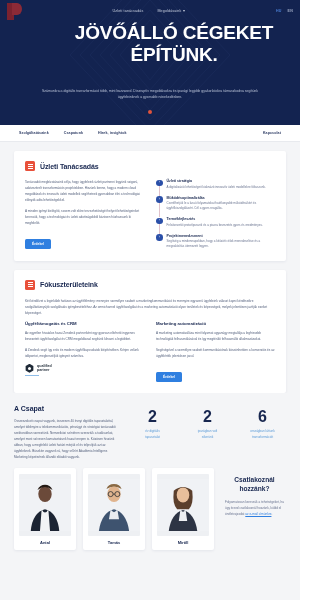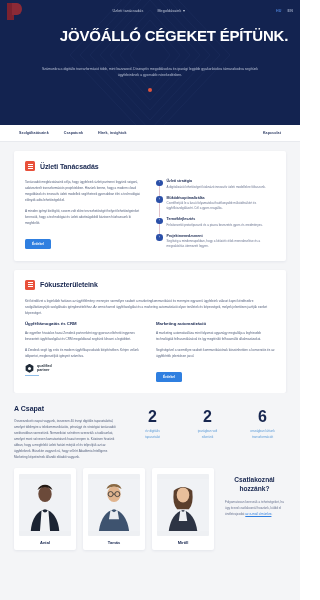--- a/index.html
+++ b/index.html
@@ -54,23 +54,22 @@
     display:inline-block;
   }
   .langs { display:flex; gap:6px; align-items:center; }
   .langs span { font-size:3.6px; font-weight:bold; letter-spacing:.2px; }
   .lang-active { color:#4a7fd4; }
   .lang-idle { color:#9aa6c0; }
 
   .hero-title {
     position: relative; z-index:3;
     text-align:center; color:#ffffff;
-    font-size: 15px; font-weight: bold;
+    font-size: 19px; font-weight: bold;
     letter-spacing: -0.2px;
-    margin-top: 5px;
     padding-left: 48px;
   }
   .hero-sub {
     position:relative; z-index:3;
     margin: 22px auto 0;
     width: 218px;
     text-align:center;
     color:#b9c2d6;
     font-size: 3.5px;
     line-height: 1.85;

